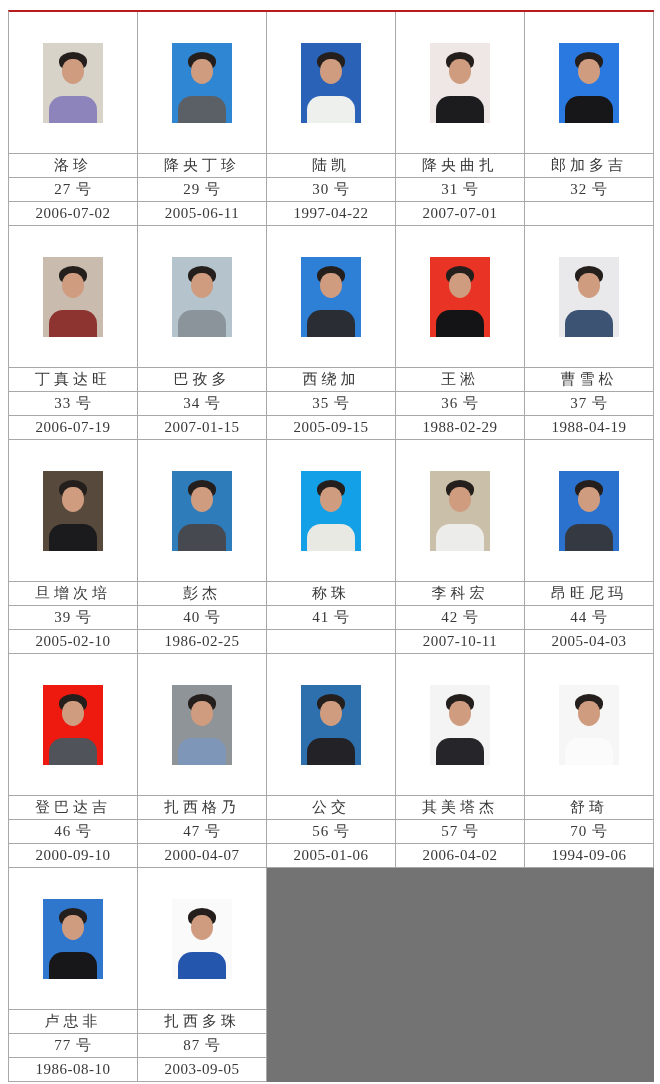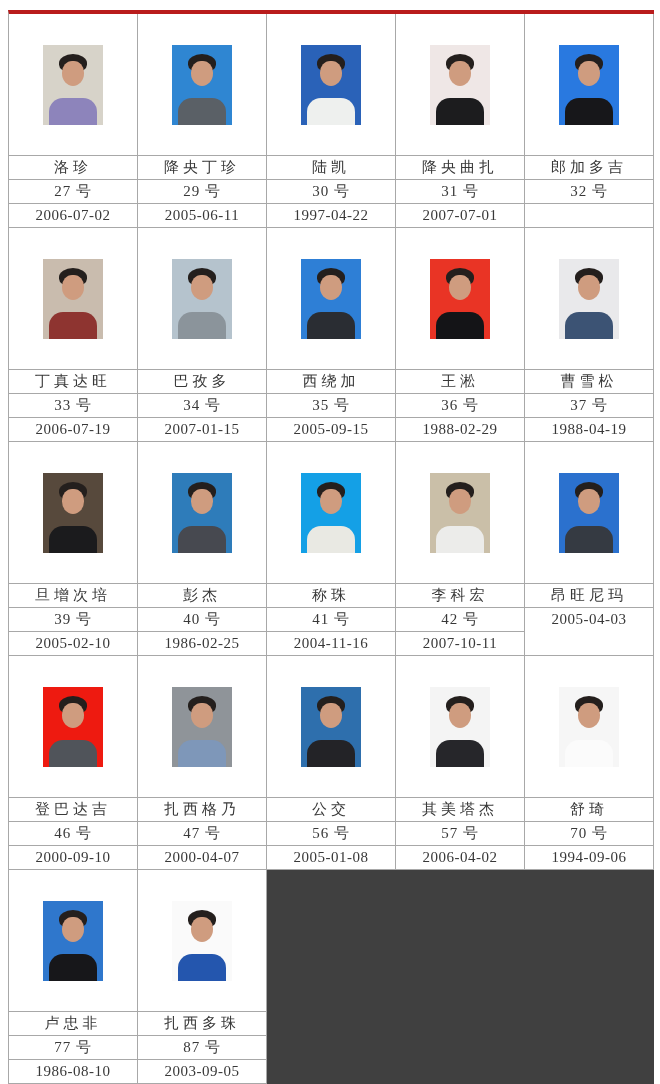--- a/index.html
+++ b/index.html
@@ -9,23 +9,23 @@
     font-family:"Liberation Serif","DejaVu Serif",serif;
     position:relative;
     overflow:hidden;
   }
   .roster{
     position:absolute;
     left:8px;top:10px;
     width:645px;
     display:grid;
     grid-template-columns:repeat(5,1fr);
-    border-top:4px solid #b91c1c;
+    border-top:2px solid #b91c1c;
     border-left:1px solid #a8a8a8;
-    background:#404040;
+    background:#737373;
   }
   .person{
     border-right:1px solid #a8a8a8;
     border-bottom:1px solid #a8a8a8;
     background:#ffffff;
   }
   .cell{
     text-align:center;
     color:#383838;
   }
@@ -252,21 +252,20 @@
   <div class="person">
     <div class="cell photo-cell">
       <div class="photo" style="background: rgb(20, 160, 230);">
         <div class="hair"></div>
         <div class="face"></div>
         <div class="shirt" style="background: rgb(233, 233, 227);"></div>
       </div>
     </div>
     <div class="cell name-cell">称珠</div>
     <div class="cell num-cell">41 号</div>
-    <div class="cell dob-cell">2004-11-16</div>
   </div>
 
   <div class="person">
     <div class="cell photo-cell">
       <div class="photo" style="background: rgb(202, 191, 168);">
         <div class="hair"></div>
         <div class="face"></div>
         <div class="shirt" style="background: rgb(236, 236, 234);"></div>
       </div>
     </div>
@@ -277,20 +276,21 @@
 
   <div class="person">
     <div class="cell photo-cell">
       <div class="photo" style="background: rgb(43, 113, 206);">
         <div class="hair"></div>
         <div class="face"></div>
         <div class="shirt" style="background: rgb(53, 58, 66);"></div>
       </div>
     </div>
     <div class="cell name-cell">昂旺尼玛</div>
+    <div class="cell num-cell">44 号</div>
     <div class="cell dob-cell">2005-04-03</div>
   </div>
 
 
   <div class="person">
     <div class="cell photo-cell">
       <div class="photo" style="background: rgb(238, 26, 16);">
         <div class="hair"></div>
         <div class="face"></div>
         <div class="shirt" style="background: rgb(80, 84, 90);"></div>
@@ -317,21 +317,21 @@
   <div class="person">
     <div class="cell photo-cell">
       <div class="photo" style="background: rgb(46, 111, 173);">
         <div class="hair"></div>
         <div class="face"></div>
         <div class="shirt" style="background: rgb(35, 35, 39);"></div>
       </div>
     </div>
     <div class="cell name-cell">公交</div>
     <div class="cell num-cell">56 号</div>
-    <div class="cell dob-cell">2005-01-08</div>
+    <div class="cell dob-cell">2005-01-06</div>
   </div>
 
   <div class="person">
     <div class="cell photo-cell">
       <div class="photo" style="background: rgb(244, 244, 244);">
         <div class="hair"></div>
         <div class="face"></div>
         <div class="shirt" style="background: rgb(38, 38, 42);"></div>
       </div>
     </div>

